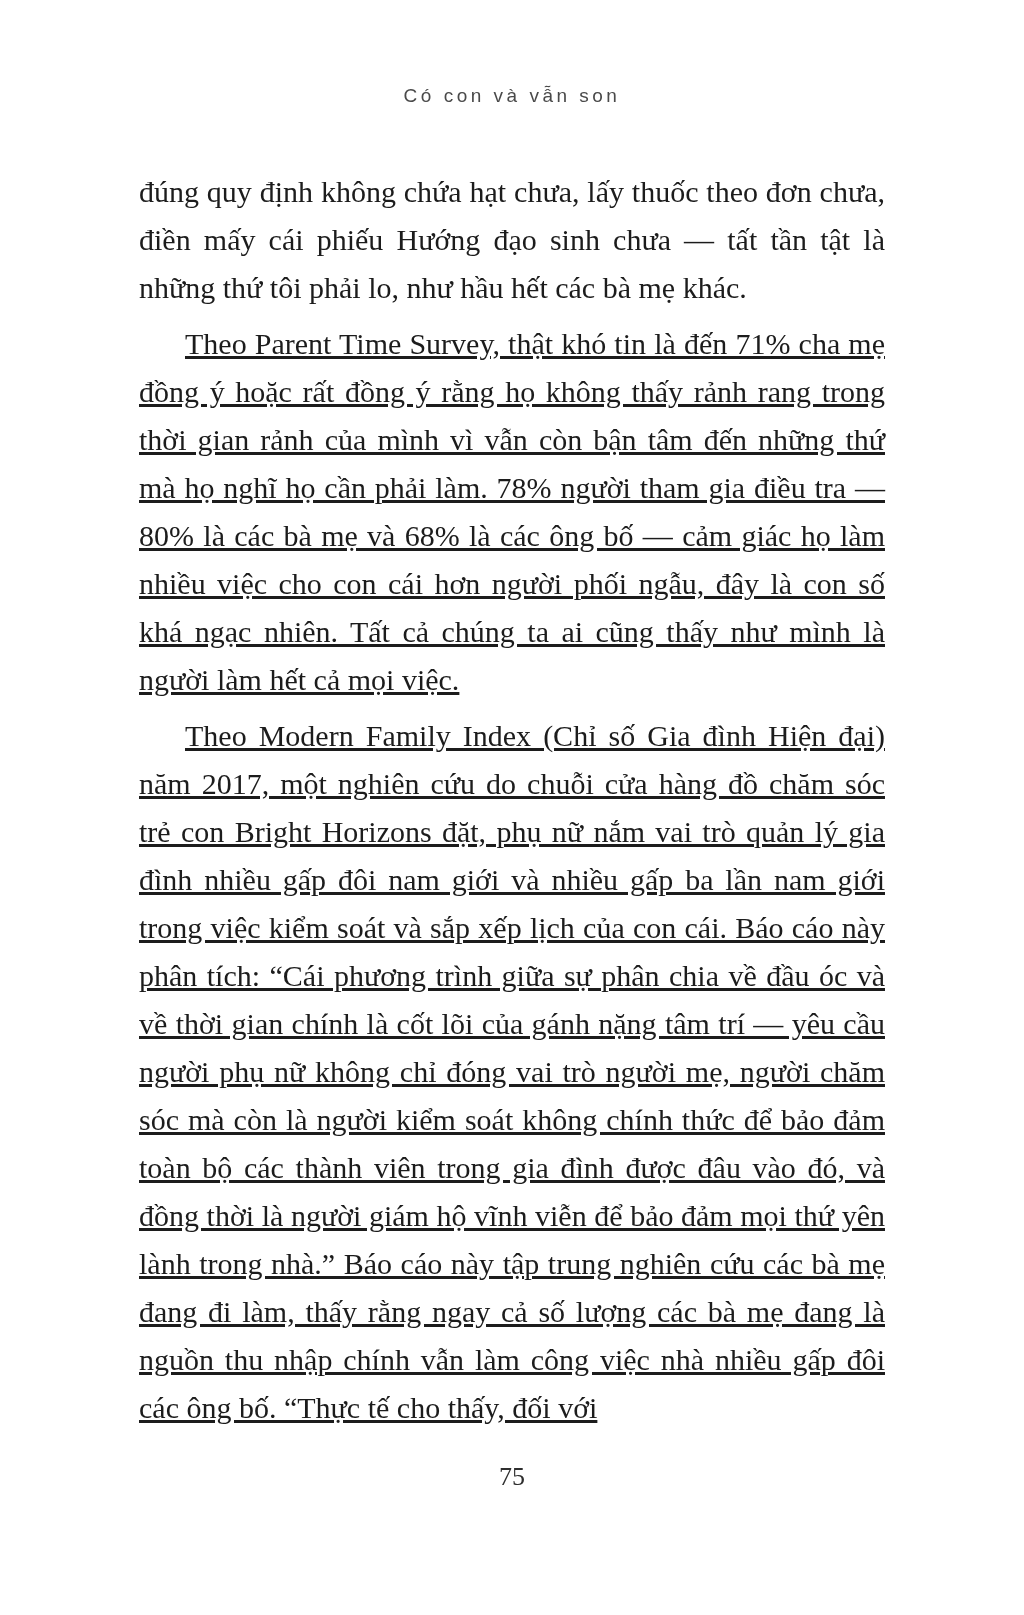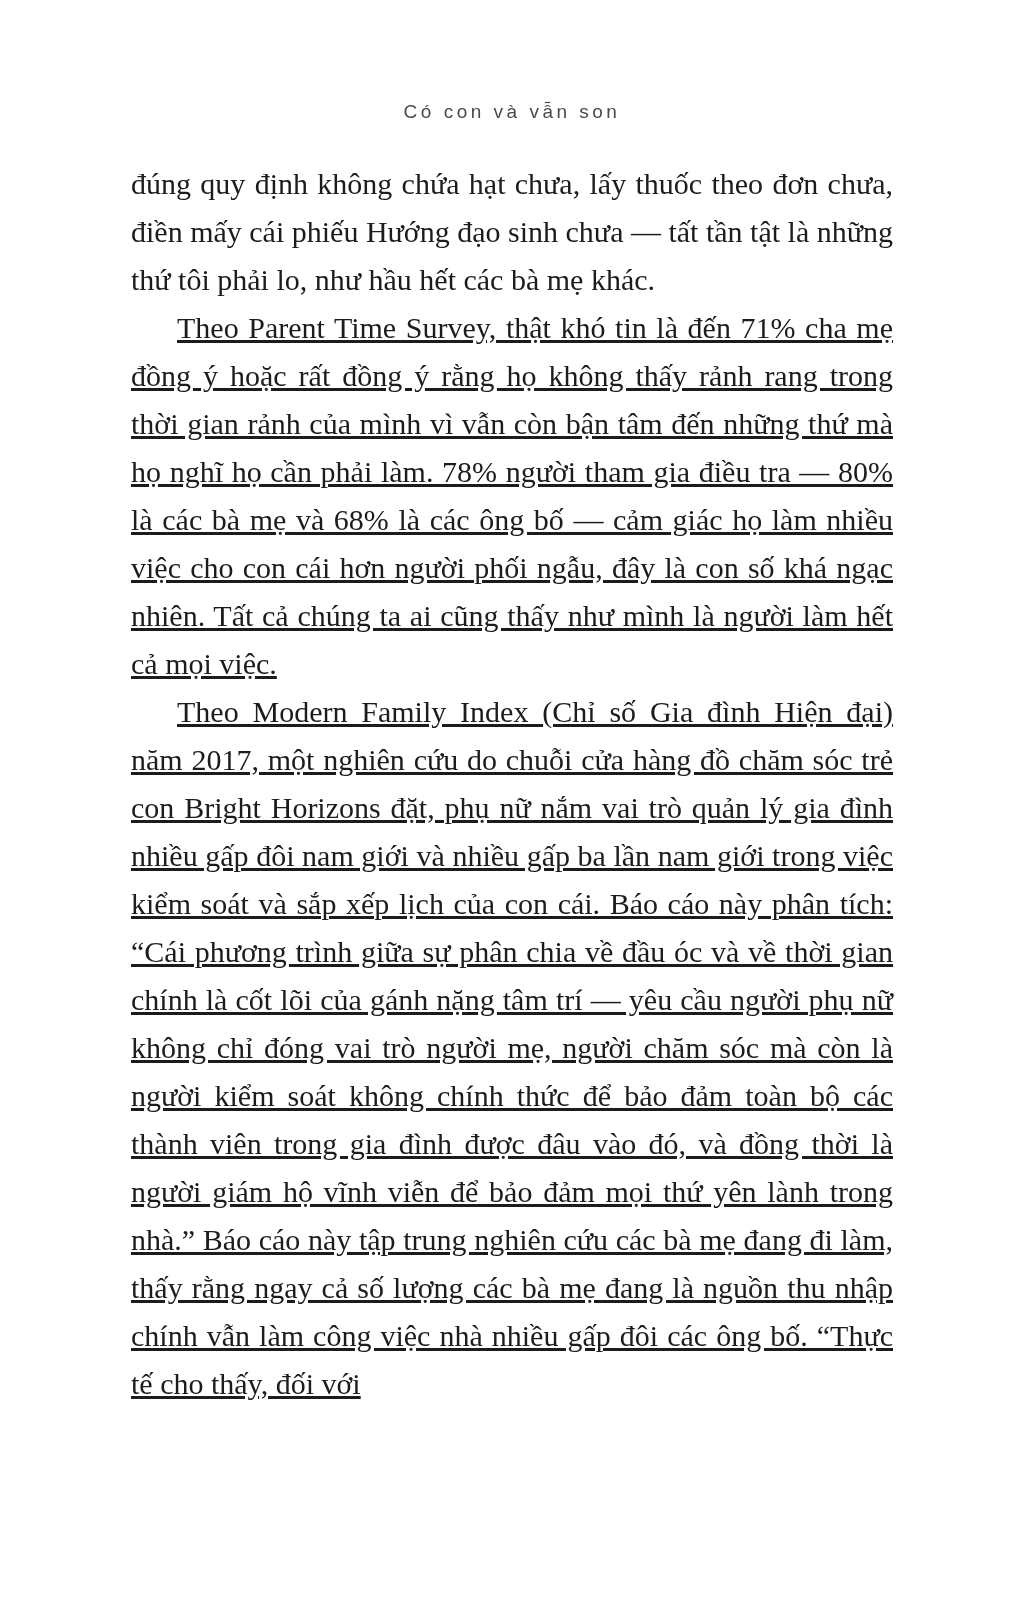--- a/index.html
+++ b/index.html
@@ -19,34 +19,33 @@
   .running-header {
     position: absolute;
     top: 85px;
     left: 0;
     width: 100%;
     text-align: center;
     font-family: "Liberation Sans", sans-serif;
     font-size: 19px;
     letter-spacing: 3.5px;
     color: #4a4a4a;
-    margin-top: 16px;
   }
   .body-text {
     position: absolute;
     top: 160px;
     left: 131px;
     width: 762px;
     font-size: 30px;
     line-height: 48px;
     text-align: justify;
     text-justify: inter-word;
   }
   .para {
-    margin: 0;
+    margin: 8px;
     padding: 0;
   }
   .para.indent {
     text-indent: 46px;
     text-decoration: underline;
   }
   .page-number {
     position: absolute;
     top: 1462px;
     left: 0;
@@ -64,14 +63,15 @@
   <div class="running-header">Có con và vẫn son</div>
 
   <div class="body-text" id="paragraphs">
   <p class="para">đúng quy định không chứa hạt chưa, lấy thuốc theo đơn chưa, điền mấy cái phiếu Hướng đạo sinh chưa — tất tần tật là những thứ tôi phải lo, như hầu hết các bà mẹ khác.</p>
 
   <p class="para indent">Theo Parent Time Survey, thật khó tin là đến 71% cha mẹ đồng ý hoặc rất đồng ý rằng họ không thấy rảnh rang trong thời gian rảnh của mình vì vẫn còn bận tâm đến những thứ mà họ nghĩ họ cần phải làm. 78% người tham gia điều tra — 80% là các bà mẹ và 68% là các ông bố — cảm giác họ làm nhiều việc cho con cái hơn người phối ngẫu, đây là con số khá ngạc nhiên. Tất cả chúng ta ai cũng thấy như mình là người làm hết cả mọi việc.</p>
 
   <p class="para indent">Theo Modern Family Index (Chỉ số Gia đình Hiện đại) năm 2017, một nghiên cứu do chuỗi cửa hàng đồ chăm sóc trẻ con Bright Horizons đặt, phụ nữ nắm vai trò quản lý gia đình nhiều gấp đôi nam giới và nhiều gấp ba lần nam giới trong việc kiểm soát và sắp xếp lịch của con cái. Báo cáo này phân tích: “Cái phương trình giữa sự phân chia về đầu óc và về thời gian chính là cốt lõi của gánh nặng tâm trí — yêu cầu người phụ nữ không chỉ đóng vai trò người mẹ, người chăm sóc mà còn là người kiểm soát không chính thức để bảo đảm toàn bộ các thành viên trong gia đình được đâu vào đó, và đồng thời là người giám hộ vĩnh viễn để bảo đảm mọi thứ yên lành trong nhà.” Báo cáo này tập trung nghiên cứu các bà mẹ đang đi làm, thấy rằng ngay cả số lượng các bà mẹ đang là nguồn thu nhập chính vẫn làm công việc nhà nhiều gấp đôi các ông bố. “Thực tế cho thấy, đối với</p>
 </div>
 
+  <div class="page-number">75</div>
 
 </div>
 
 </body></html>

